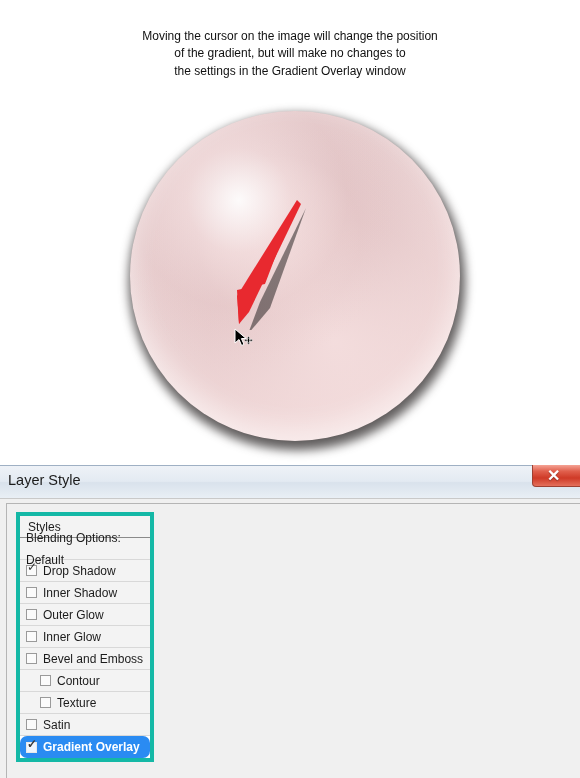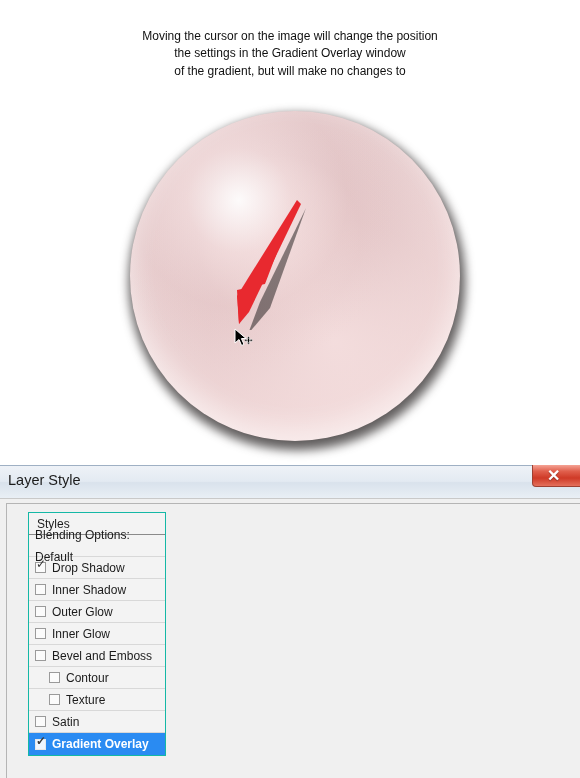--- a/index.html
+++ b/index.html
@@ -162,23 +162,23 @@
     left: 6px; top: 4px;
     width: 574px; height: 277px;
     border-left: 1px solid #b5b5b5;
     border-top: 1px solid #b5b5b5;
     box-sizing: border-box;
   }
 
   
   #styles-panel {
     position: absolute;
-    left: 28px; top: 46px;
+    left: 16px; top: 46px;
     width: 138px;
-    border: 1px solid #14b8a6;
+    border: 4px solid #14b8a6;
     background: #ffffff;
     box-sizing: border-box;
   }
   .style-head {
     height: 22px;
     line-height: 22px;
     padding-left: 8px;
     font-size: 12px;
     color: #1b1b1b;
     background: #f3f3f3;
@@ -196,20 +196,21 @@
     box-sizing: border-box;
     display: flex;
     align-items: center;
   }
   .style-row.indent { padding-left: 20px; }
   .style-row.selected {
     background: #2a8bf2;
     color: #ffffff;
     font-weight: bold;
     border-bottom: none;
+    border-radius: 7px;
   }
   .cb {
     width: 11px; height: 11px;
     border: 1px solid #9a9a9a;
     background: #fbfbfb;
     margin-right: 6px;
     display: inline-block;
     position: relative;
     flex: none;
     box-sizing: border-box;
@@ -222,22 +223,22 @@
     color: #3a3a3a;
     line-height: 1;
   }
   .style-row.selected .cb { background: #eef6ff; border-color: #e8e8e8; }
 </style>
 </head>
 <body>
 
 <div id="caption">
   <div>Moving the cursor on the image will change the position</div>
+  <div>of the gradient, but will make no changes to</div>
   <div>the settings in the Gradient Overlay window</div>
-  <div>of the gradient, but will make no changes to</div>
 </div>
 
 <div id="canvas-area">
   <div id="sphere-shadow"></div>
   <div id="sphere"></div>
   <div id="sphere-edge"></div>
 
   <svg id="red-arrow" viewBox="0 0 100 130">
     <g transform="translate(2,2)">
       <path d="M74 2 L28 96 L16 128 L38 102 Z" fill="rgba(0,0,0,0.45)" transform="translate(5,4)"></path>

